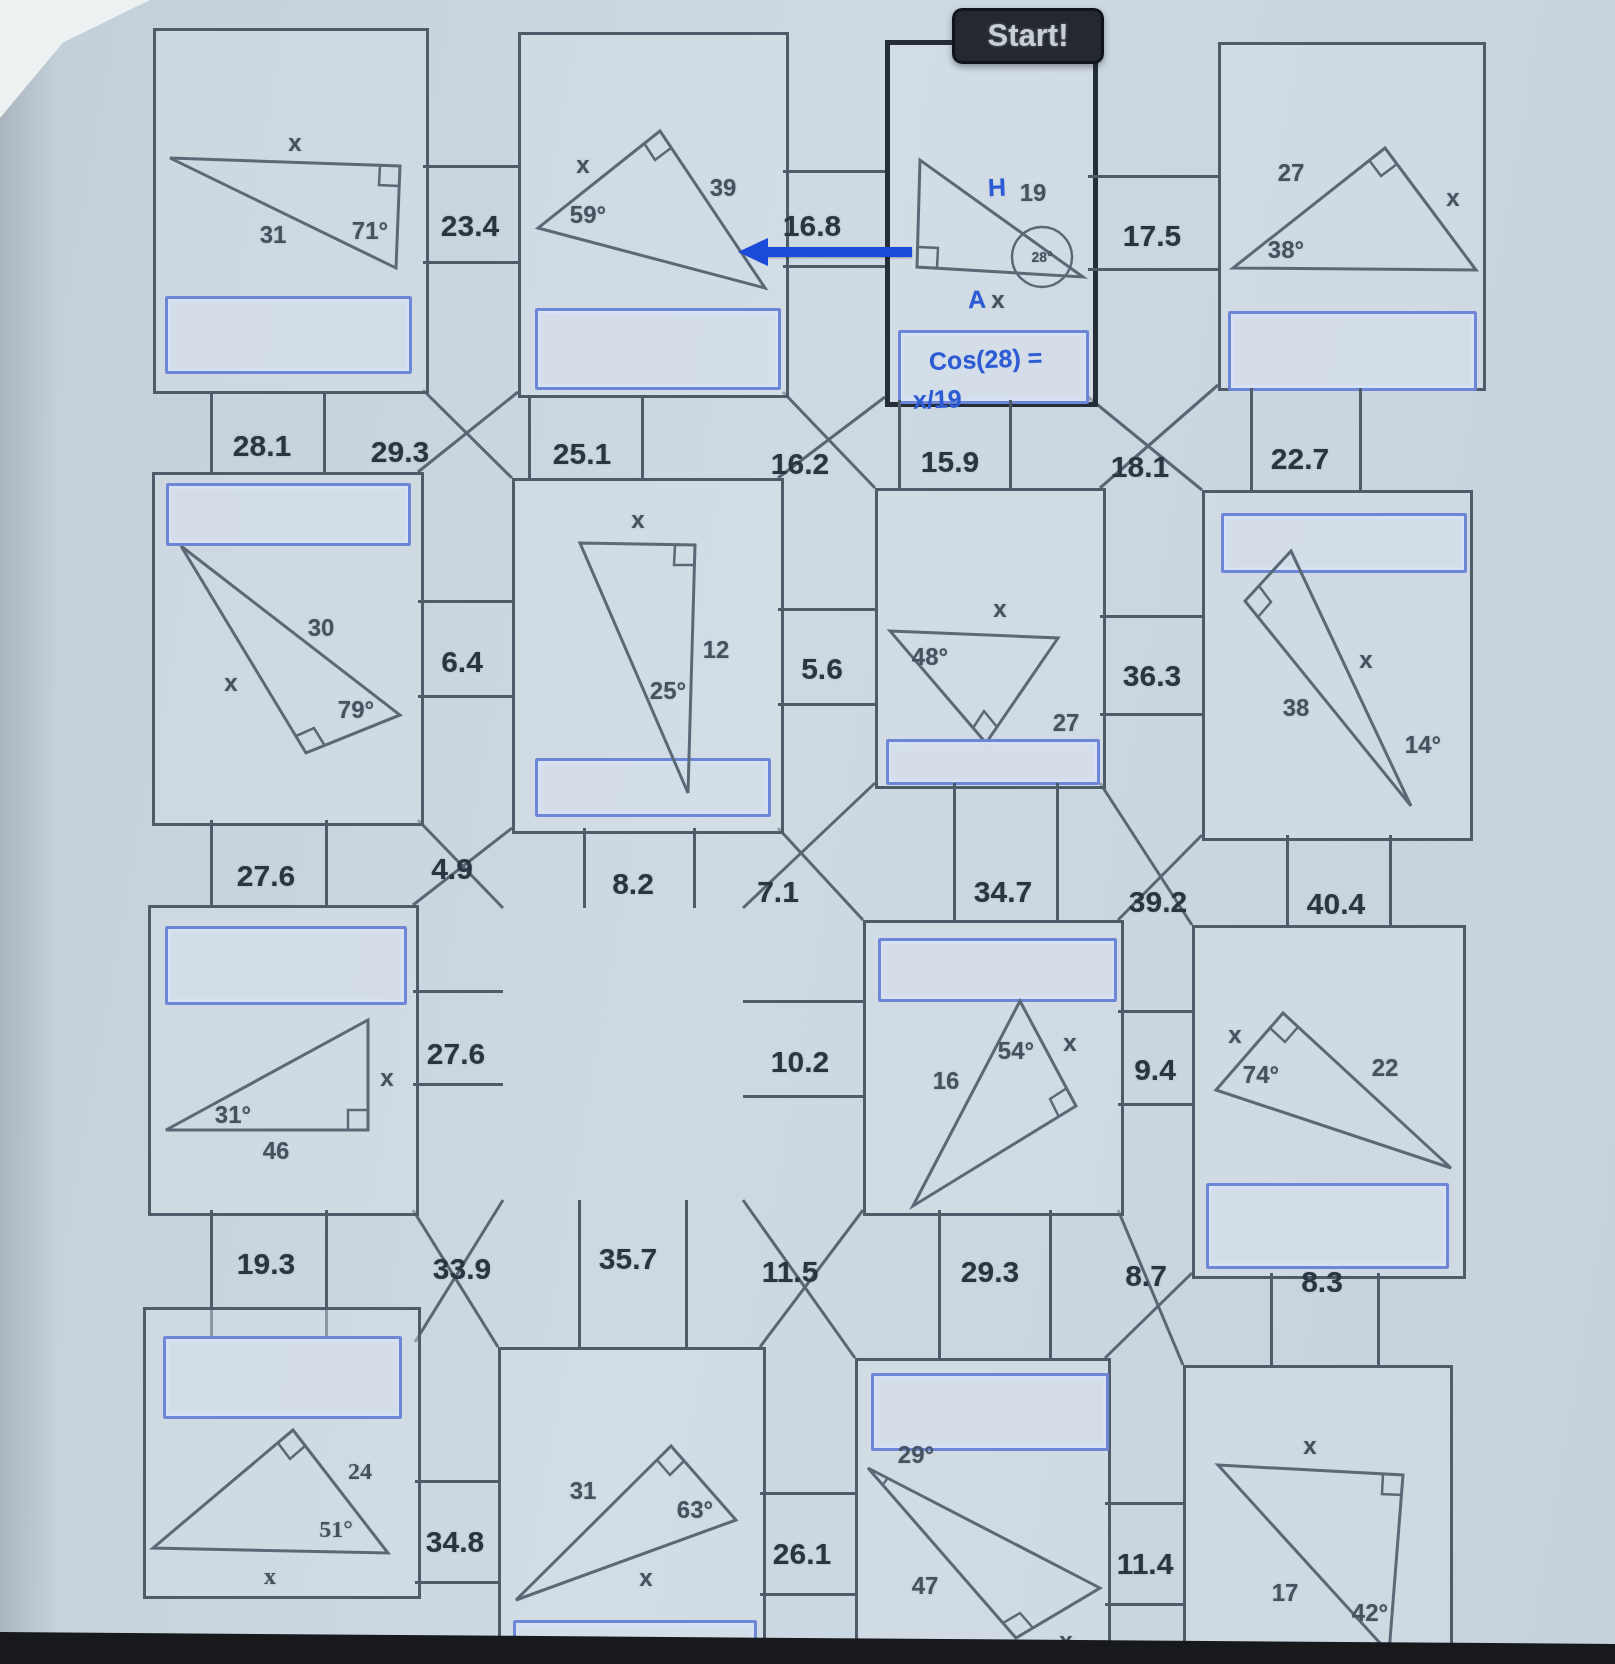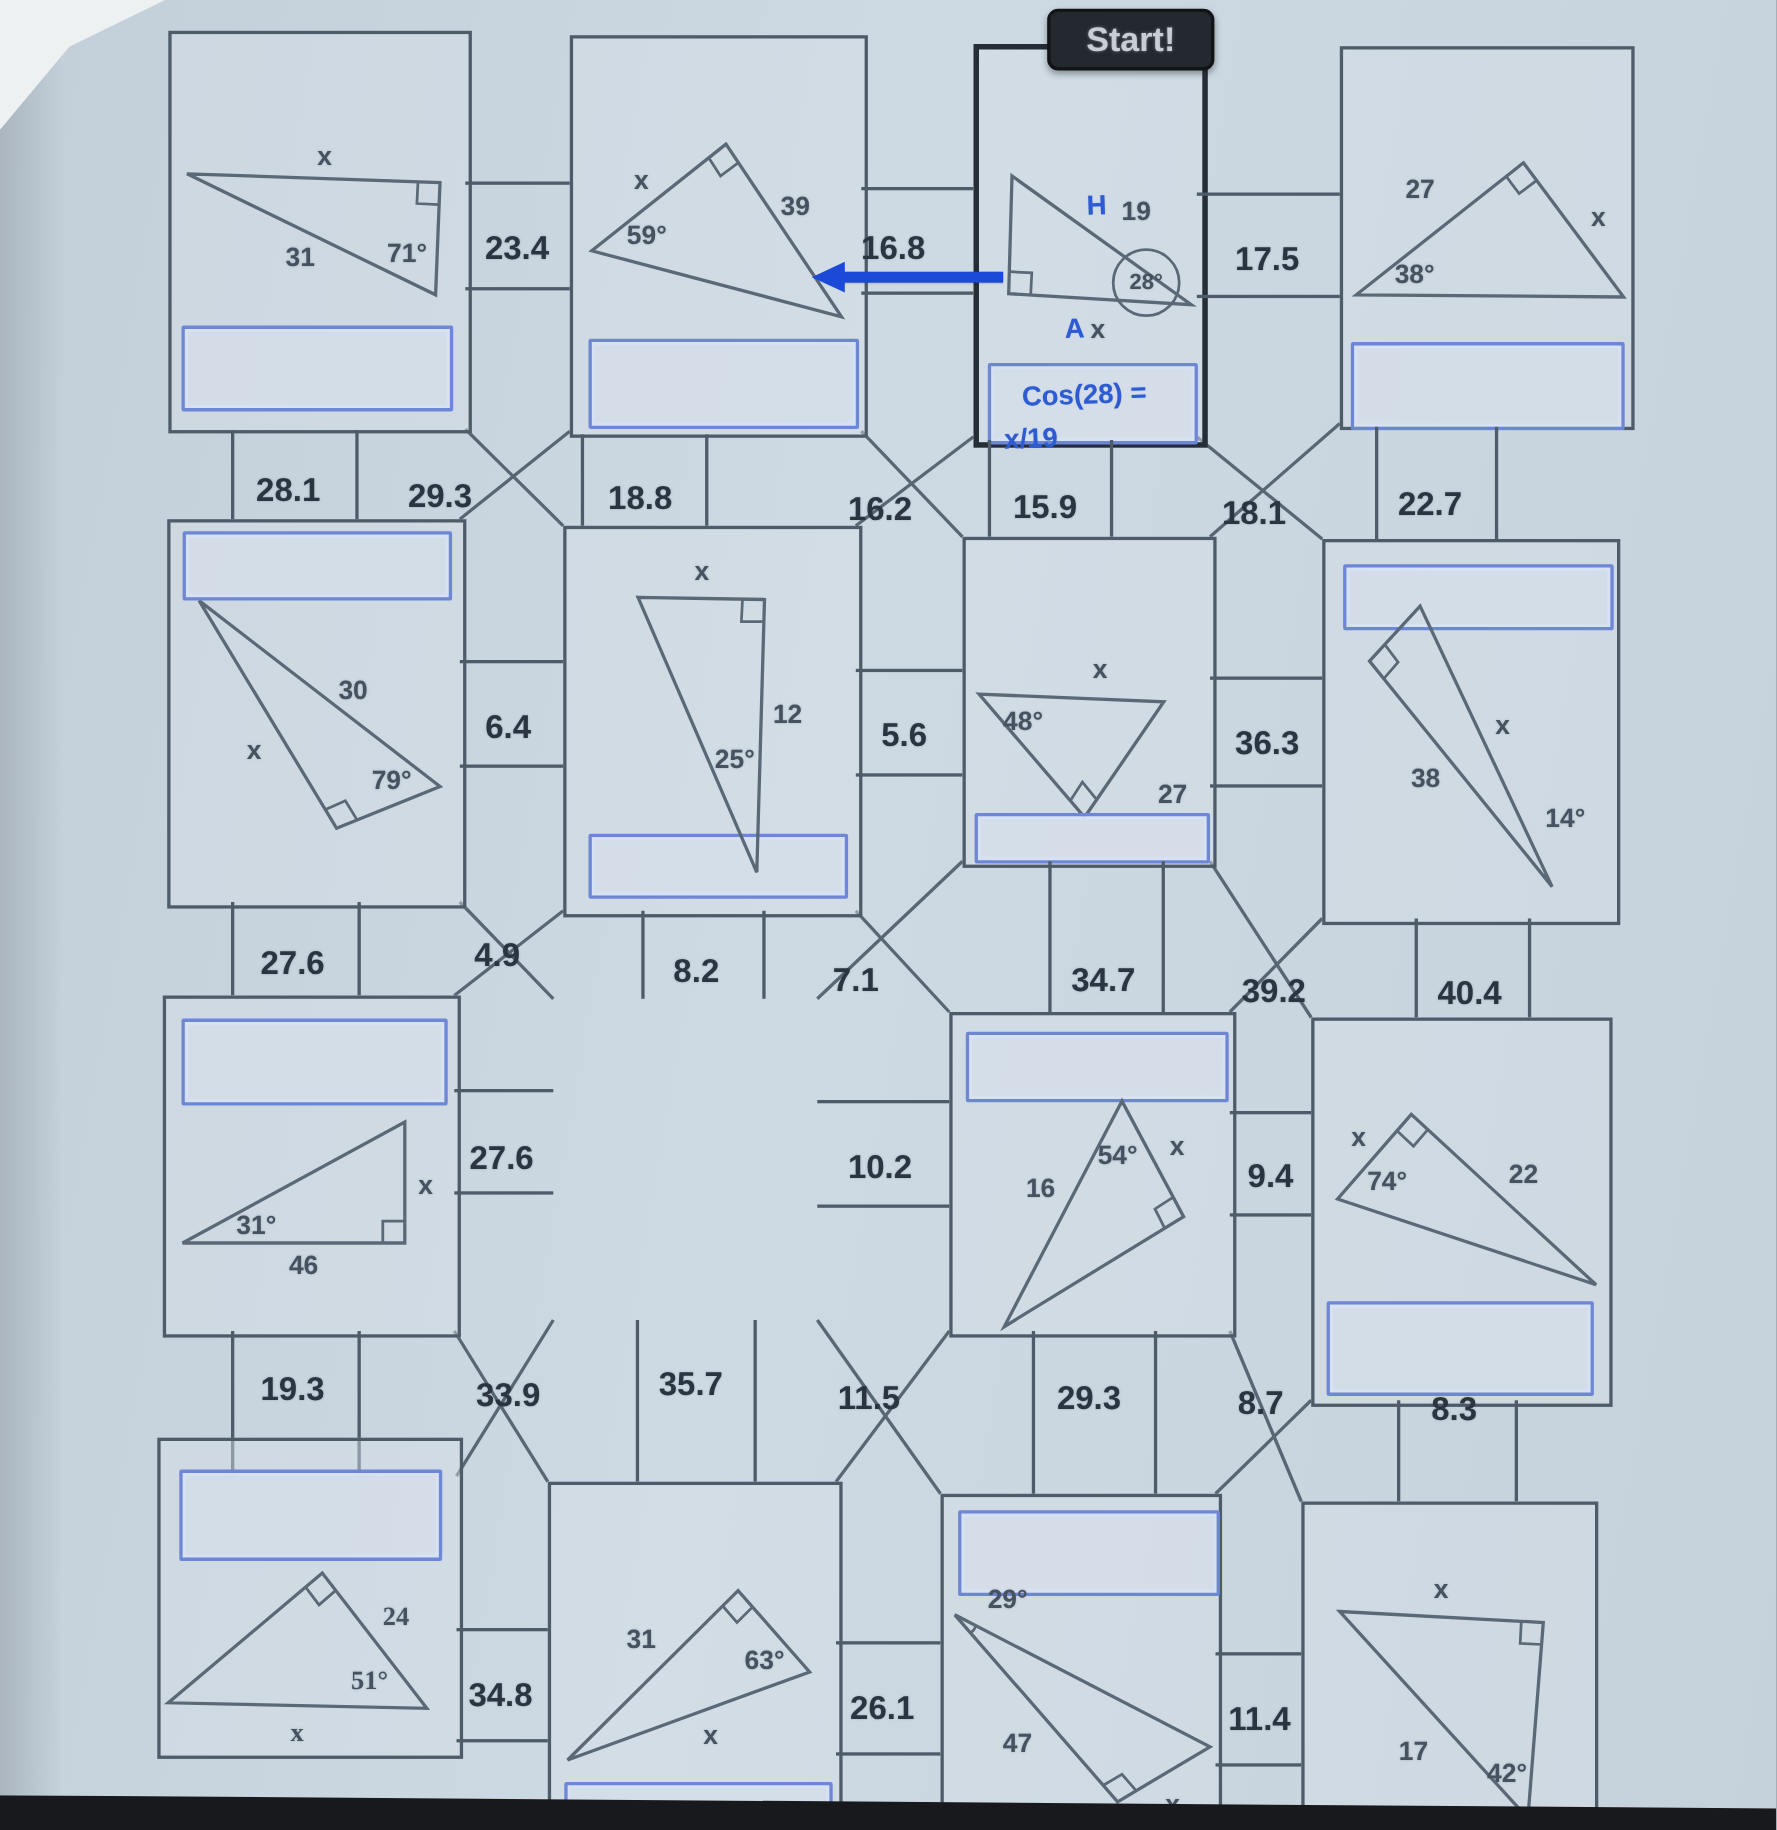--- a/index.html
+++ b/index.html
@@ -89,21 +89,21 @@
   </div>
 
   <div class="box start" style="left:885px;top:40px;width:203px;height:357px;">
     <svg class="tri" width="203" height="357">
       <polygon points="30,115 27,222 193,232" fill="none" stroke="#5b6977" stroke-width="3"></polygon>
       <path d="M28,202 L48,203 L47,223" fill="none" stroke="#5b6977" stroke-width="2.5"></path>
       <circle cx="152" cy="212" r="30" fill="none" stroke="#5b6977" stroke-width="2.5"></circle>
     </svg>
     <span class="hand" style="left:98px;top:128px;">H</span>
     <span class="lbl" style="left:143px;top:148px;">19</span>
-    <span class="lbl" style="left:152px;top:212px;font-size:20px;">28°</span>
+    <span class="lbl" style="left:152px;top:212px;font-size:14px;">28°</span>
     <span class="hand" style="left:78px;top:240px;">A</span>
     <span class="lbl" style="left:108px;top:255px;">x</span>
     <div class="ans" style="left:8px;top:285px;width:185px;height:68px;">
       <span class="hand" style="left:28px;top:12px;">Cos(28) =</span>
       <span class="hand" style="left:12px;top:52px;">x/19</span>
     </div>
   </div>
   <div class="tab">Start!</div>
 
   <div class="box" style="left:1218px;top:42px;width:262px;height:343px;">
@@ -124,21 +124,21 @@
   <div class="chan-h" style="left:1088px;top:175px;width:130px;height:90px;"></div>
   <span class="num" style="left:1152px;top:222px;">17.5</span>
 
   <div class="arrow-bar"></div>
   <div class="arrow-head"></div>
 
   <div class="chan-v" style="left:210px;top:391px;width:110px;height:81px;"></div>
   <span class="num" style="left:262px;top:432px;">28.1</span>
   <span class="num" style="left:400px;top:438px;">29.3</span>
   <div class="chan-v" style="left:528px;top:395px;width:110px;height:83px;"></div>
-  <span class="num" style="left:582px;top:440px;">18.8</span>
+  <span class="num" style="left:582px;top:440px;">25.1</span>
   <span class="num" style="left:800px;top:450px;">16.2</span>
   <div class="chan-v" style="left:898px;top:400px;width:108px;height:88px;"></div>
   <span class="num" style="left:950px;top:448px;">15.9</span>
   <span class="num" style="left:1140px;top:453px;">18.1</span>
   <div class="chan-v" style="left:1250px;top:388px;width:106px;height:102px;"></div>
   <span class="num" style="left:1300px;top:445px;">22.7</span>
 
   <div class="box" style="left:152px;top:472px;width:266px;height:348px;">
     <svg class="tri" width="266" height="348">
       <polygon points="26,71 245,240 151,278" fill="none" stroke="#5b6977" stroke-width="3"></polygon>

